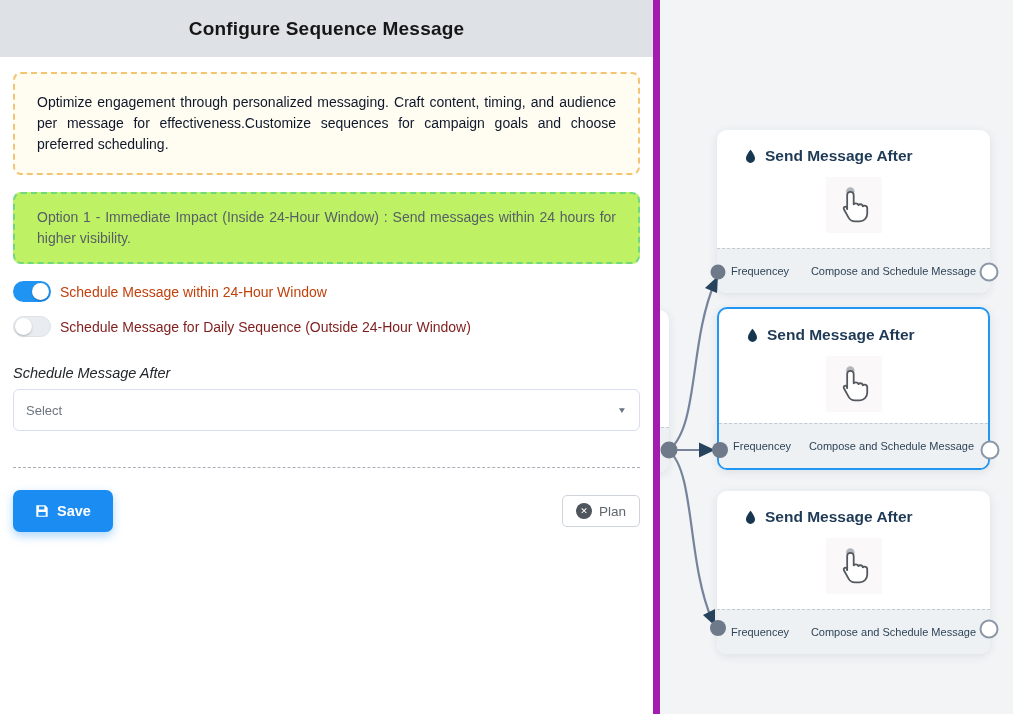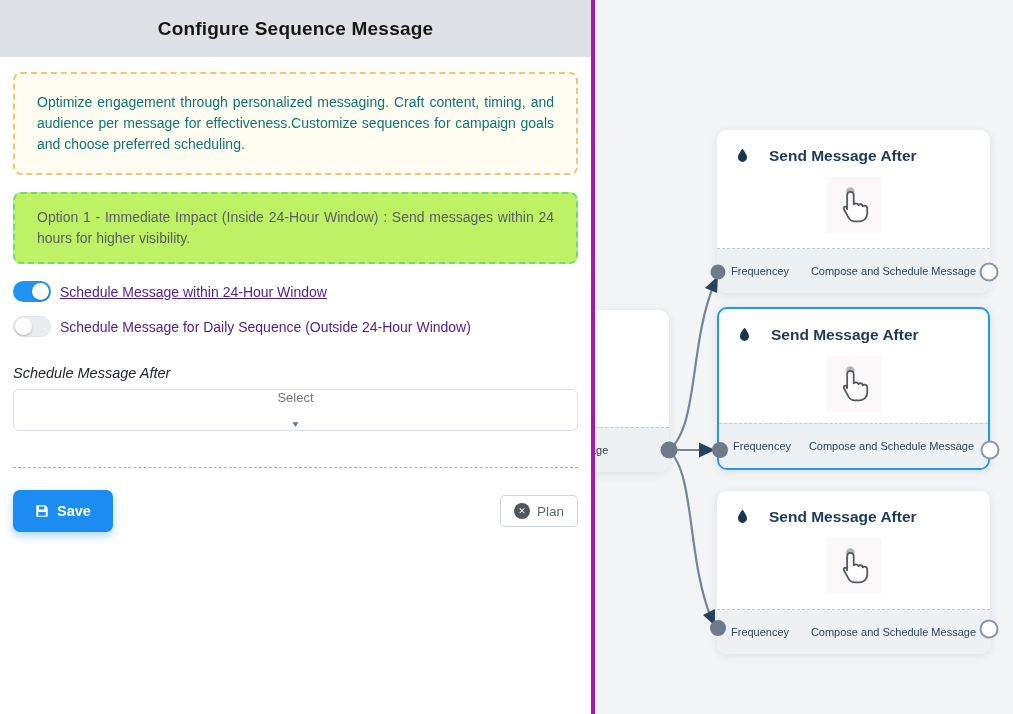--- a/index.html
+++ b/index.html
@@ -10,44 +10,44 @@
   .screen {
     position: relative;
     width: 1013px; height: 714px;
     overflow: hidden;
     background: #f2f4f6;
   }
 
   
   .panel {
     position: absolute; left: 0; top: 0;
-    width: 595px; height: 714px;
+    width: 660px; height: 714px;
     background: #fff;
-    border-right: 4px solid #a21caf;
+    border-right: 7px solid #a21caf;
     z-index: 2;
   }
   .panel-header {
     height: 57px;
     background: #dee2e6;
     display: flex; align-items: center; justify-content: center;
   }
   .panel-title {
     font-size: 19px; font-weight: 700; color: #161616;
     letter-spacing: .2px;
   }
   .panel-body { padding: 0 13px; }
 
   .note-box {
     margin-top: 15px;
     border: 2px dashed #f3c573;
     background: #fffdf2;
     border-radius: 8px;
     padding: 18px 22px;
     font-size: 14px; line-height: 1.5;
-    color: #0f766e;
+    color: #0f172a;
     text-align: justify;
   }
   .option-box {
     margin-top: 17px;
     border: 2px dashed #6fd97f;
     background: #bef264;
     border-radius: 8px;
     padding: 13px 22px;
     font-size: 14px; line-height: 1.5;
     color: #575f66;
@@ -68,37 +68,36 @@
   .switch.off { background: #e9ecf1; border: 1px solid #dde2e7; }
   .switch .knob {
     position: absolute; top: 2px;
     width: 17px; height: 17px; border-radius: 50%;
     background: #fff;
     box-shadow: 0 1px 2px rgba(0,0,0,.25);
   }
   .switch.on .knob { right: 2px; }
   .switch.off .knob { left: 1px; top: 1px; }
   .toggle-label { margin-left: 9px; font-size: 14px; }
-  .toggle-label.active { color: #4c1d95; text-decoration: underline; }
-  .toggle-label.muted { color: #4c1d95; }
+  .toggle-label.active { color: #c2410c; }
+  .toggle-label.muted { color: #7f1d1d; }
 
   .field-label {
     margin-top: 28px;
     font-size: 14.5px; color: #23272b; font-style: italic;
   }
   .select-box {
     margin-top: 8px;
     height: 42px;
     border: 1px solid #d9def2;
     border-radius: 6px;
     background: #fff;
     display: flex; align-items: center;
-    padding: 0 20px;
+    padding: 0 12px;
     cursor: pointer;
-    flex-direction: column;
   }
   .select-value { font-size: 13px; color: #6c757d; flex: 1; }
   .caret { font-size: 10px; color: #6b7280; transform: scaleY(.85); }
 
   .panel-divider {
     margin-top: 36px;
     border-top: 1px dashed #a9b0b8;
   }
   .btn-row {
     margin-top: 22px;
@@ -139,22 +138,23 @@
     z-index: 1;
   }
   .flow-node {
     position: absolute;
     width: 273px; height: 163px;
     background: #fff; border-radius: 10px;
     box-shadow: 0 2px 10px rgba(40,60,80,.10);
   }
   .flow-node.selected { border: 2px solid #2196f3; }
   .node-header {
-    display: flex; align-items: flex-start; gap: 19px;
+    display: flex; align-items: flex-end; gap: 7px;
     padding: 17px 18px 0 18px;
+    margin-left: 8px;
   }
   .node-title { font-size: 15.5px; font-weight: 700; color: #1e3a56; }
   .node-body {
     height: 72px; margin-top: 4px;
     display: flex; align-items: center; justify-content: center;
   }
   .hand-box {
     width: 56px; height: 56px;
     background: #faf8f9;
     display: flex; align-items: center; justify-content: center;

